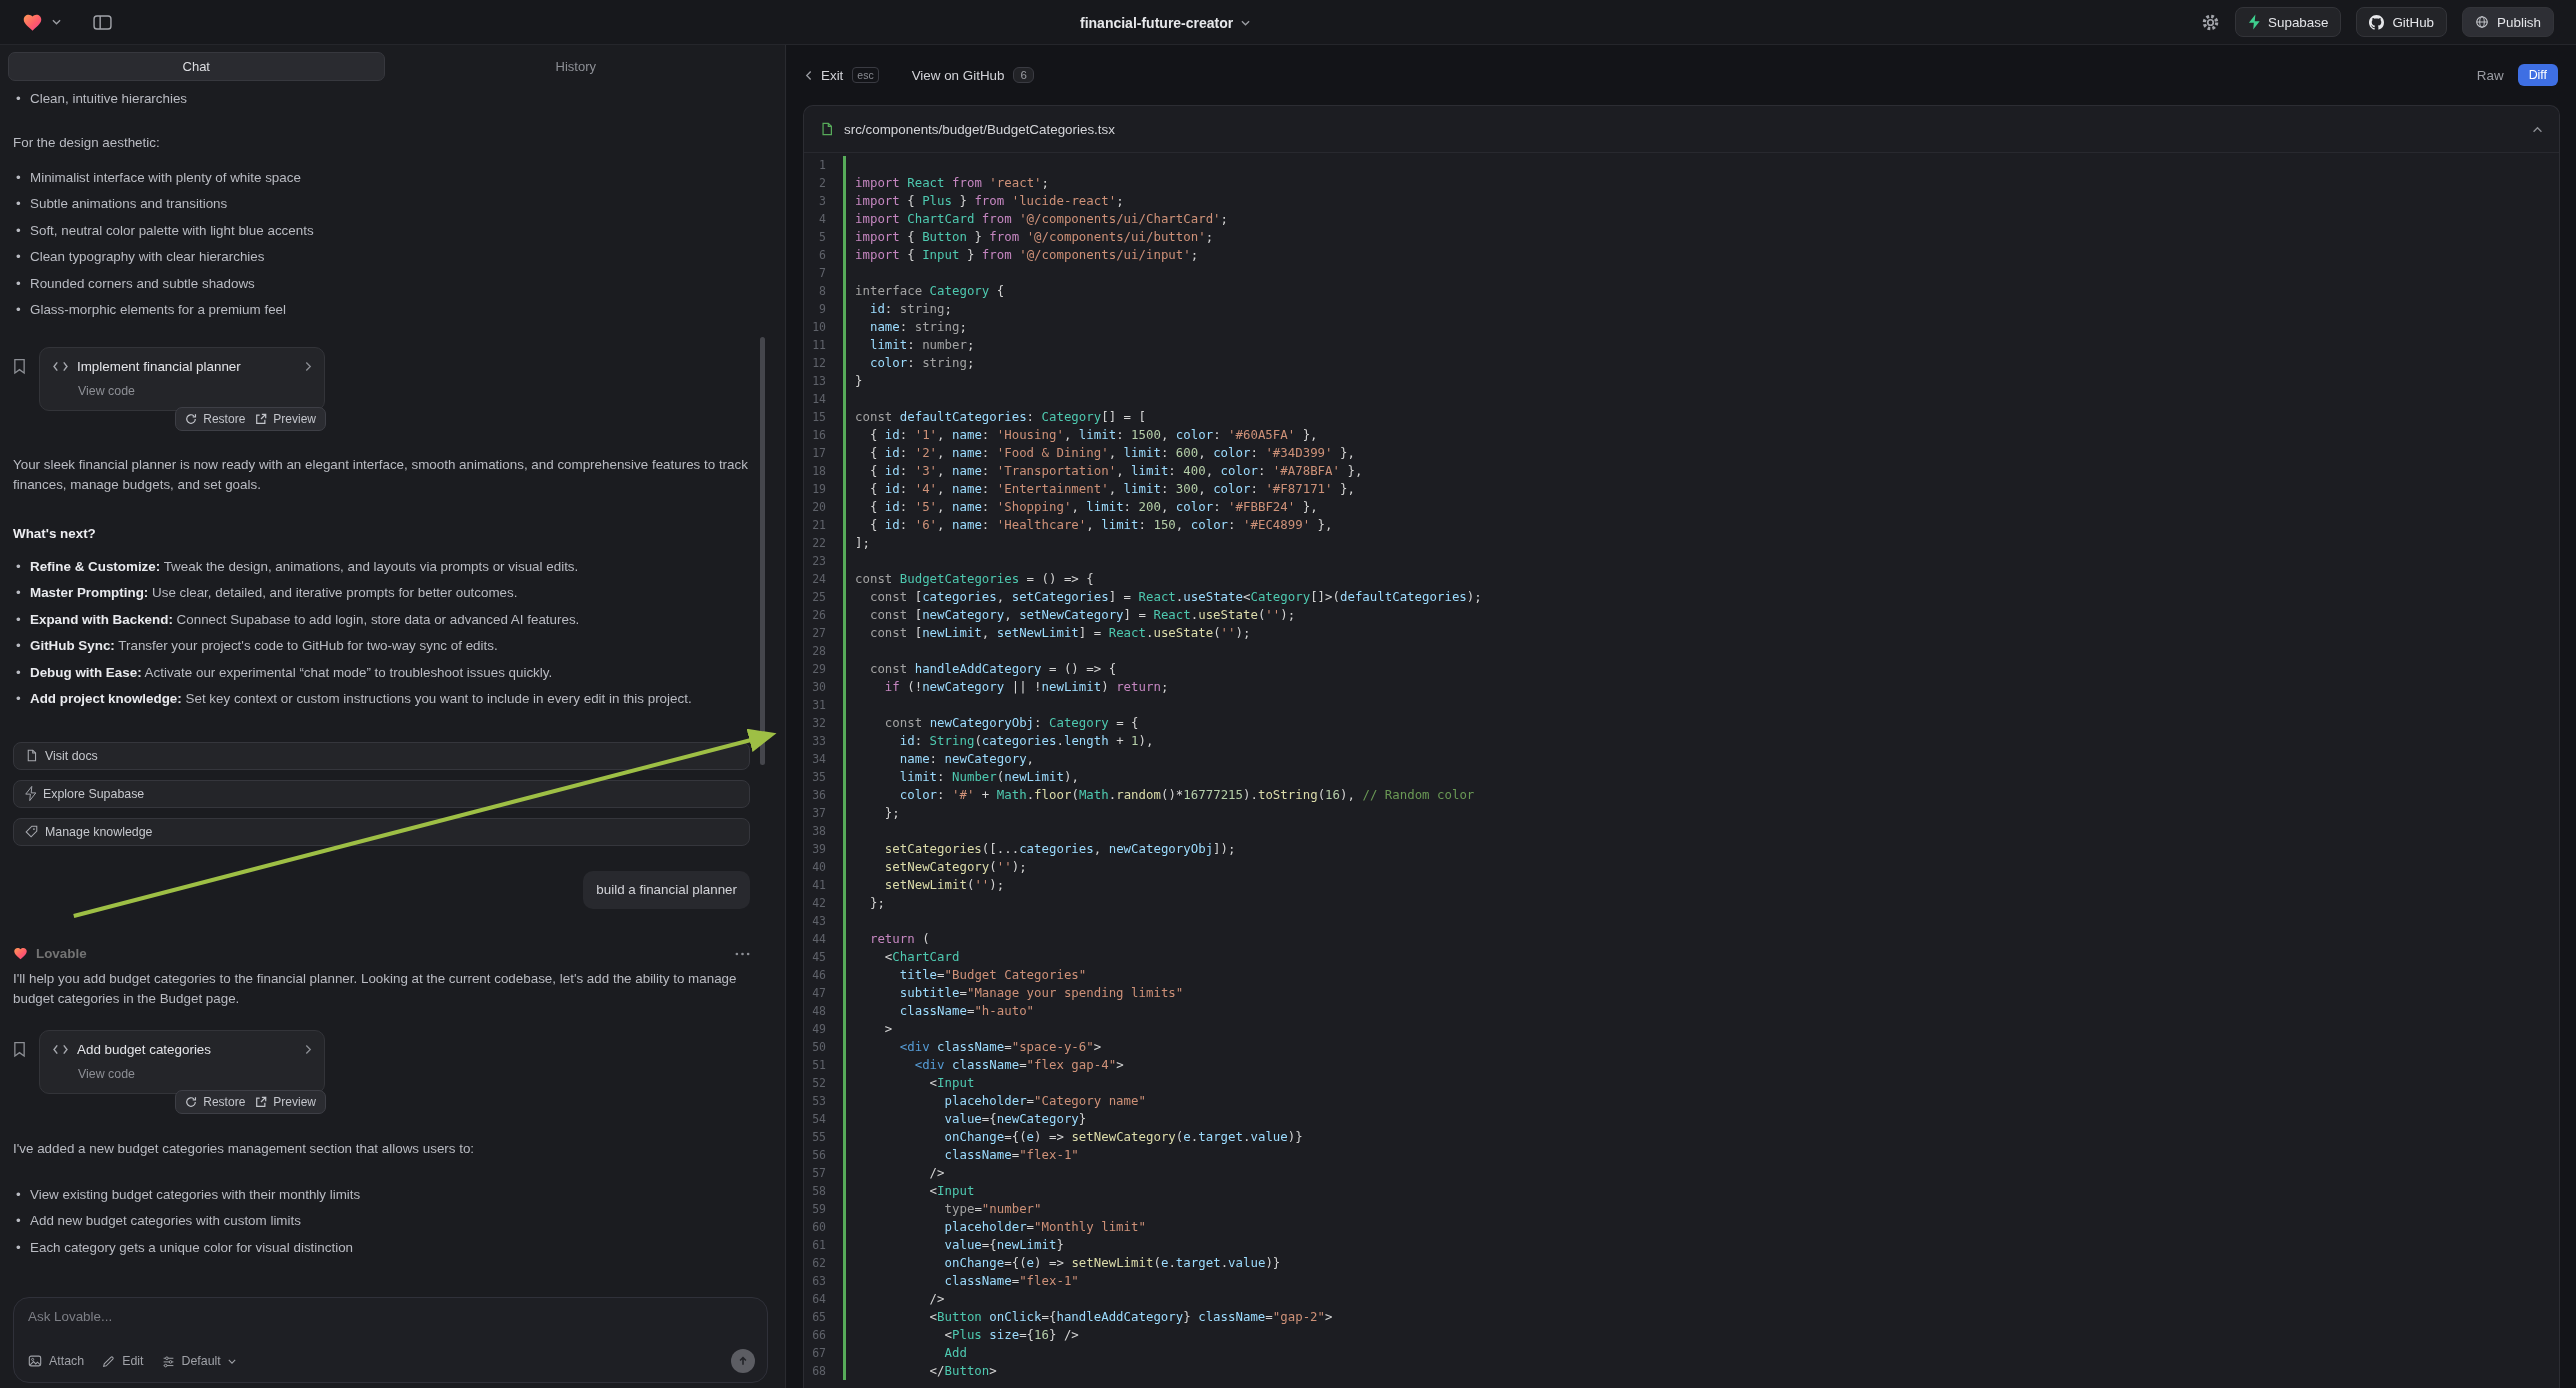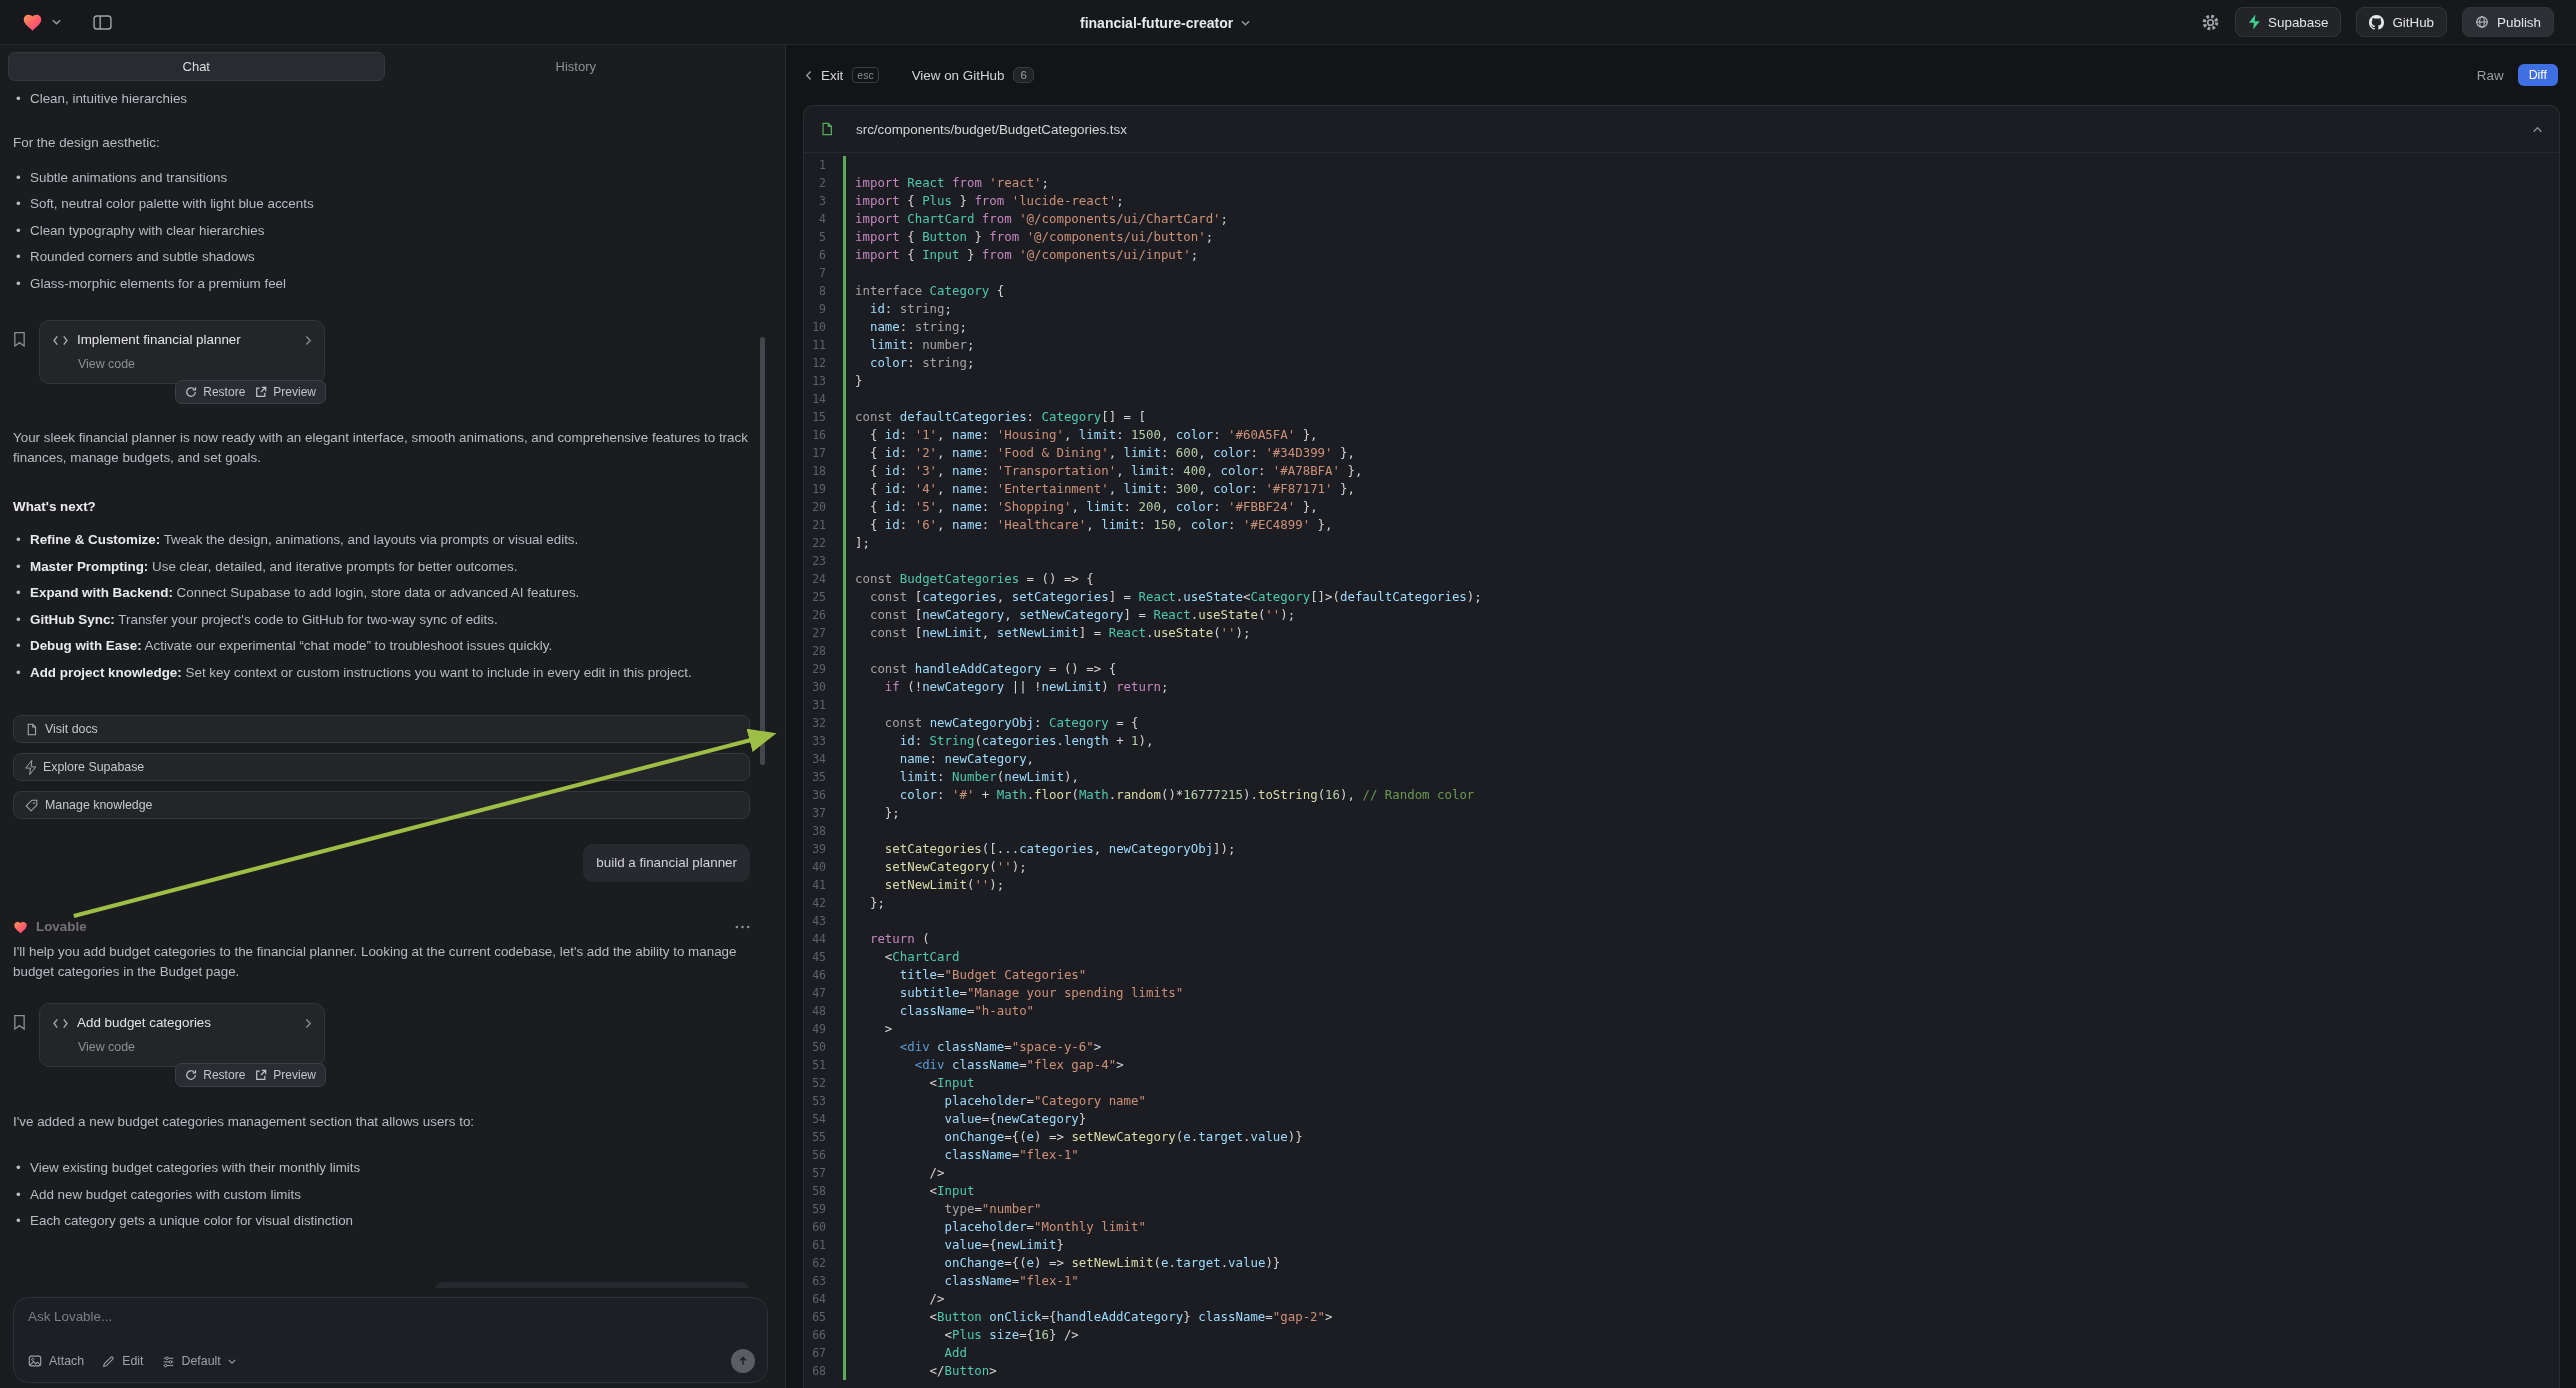--- a/index.html
+++ b/index.html
@@ -87,21 +87,21 @@
   .ct-gh{margin-left:24px;font-size:13.4px;color:#d2d3d8;cursor:pointer;}
   .count-badge{font-size:11.5px;color:#9b9da3;border:1px solid #3a3b42;background:#222327;
                border-radius:6px;padding:1px 6px;}
   .ct-right{margin-left:auto;display:flex;align-items:center;gap:14px;}
   .ct-raw{font-size:13.4px;color:#9b9da3;cursor:pointer;}
   .diff-btn{background:var(--accent-blue,#3e6fe3);color:#fff;font-size:12.4px;border:none;
             border-radius:6px;padding:4px 11px;font-family:inherit;cursor:pointer;}
 
   .file-card{position:absolute;left:16px;right:16px;top:60px;bottom:0;background:#1c1d22;
              border:1px solid #2c2d33;border-bottom:none;border-radius:10px 10px 0 0;overflow:hidden;}
-  .file-header{height:47px;display:flex;align-items:center;gap:22px;padding:0 16px;
+  .file-header{height:47px;display:flex;align-items:center;gap:10px;padding:0 16px;
                border-bottom:1px solid #28292f;box-sizing:border-box;}
   .file-path{font-size:13.4px;color:#d4d5d9;}
   .collapse{margin-left:auto;cursor:pointer;}
 
   .code-area{position:absolute;top:47px;left:0;right:0;bottom:0;overflow:hidden;padding-top:3px;
              font-family:"DejaVu Sans Mono",monospace;font-size:12.4px;}
   .code-line{display:flex;height:18px;line-height:18px;white-space:pre;}
   .ln{width:28px;flex:none;text-align:right;padding-right:6px;box-sizing:border-box;
       color:#5f626a;font-size:11.5px;}
   .diffbar{width:3px;flex:none;margin-left:11px;background:var(--diff-green,#57ab5a);}
@@ -193,20 +193,21 @@
     </div>
 
     <div class="chat-scroll">
       <ul class="bullets" style="margin-top:0">
         <li>Clean, intuitive hierarchies</li>
       </ul>
 
       <p class="para" style="margin-top:17px">For the design aesthetic:</p>
 
       <ul class="bullets" id="design-list" style="margin-top:15px">
+          <li>Minimalist interface with plenty of white space</li>
           <li>Subtle animations and transitions</li>
           <li>Soft, neutral color palette with light blue accents</li>
           <li>Clean typography with clear hierarchies</li>
           <li>Rounded corners and subtle shadows</li>
           <li>Glass-morphic elements for a premium feel</li>
         </ul>
 
       <div class="card-row" style="margin-top:20px">
         <span class="bookmark">
           <svg viewBox="0 0 14 18" width="13" height="17">

